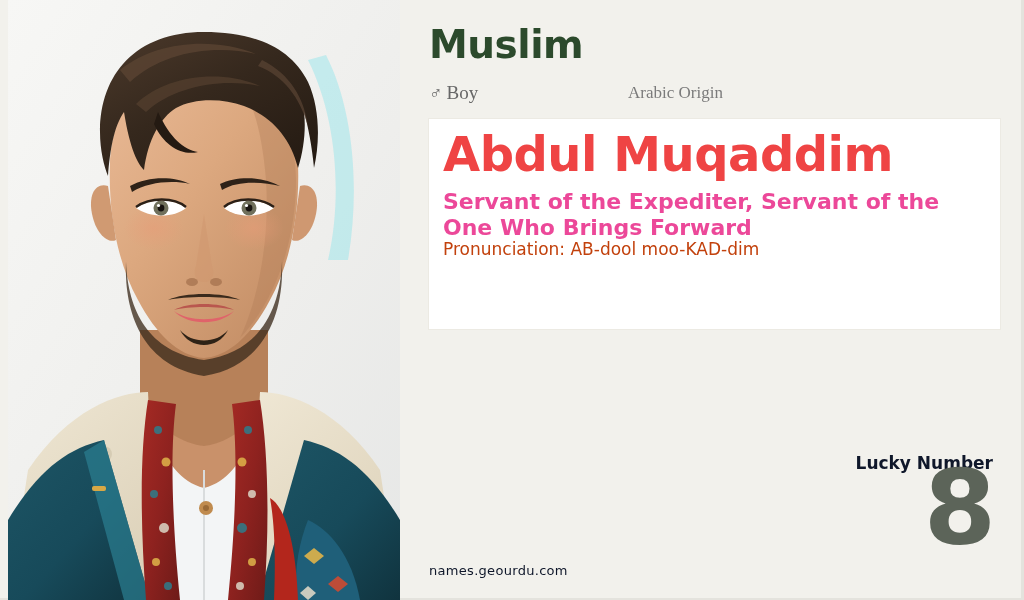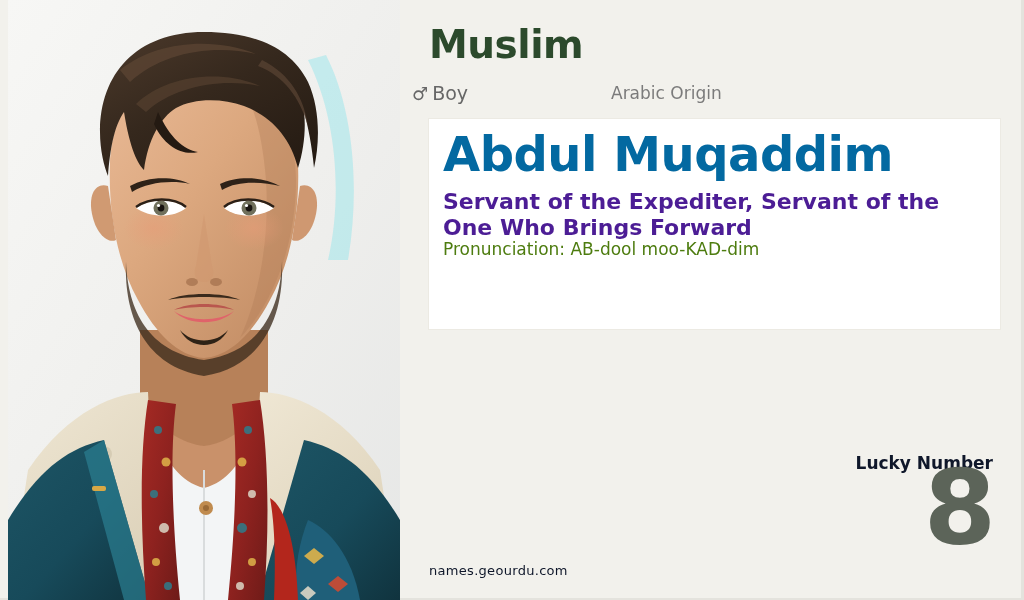--- a/index.html
+++ b/index.html
@@ -51,23 +51,24 @@
     left: 29px; top: 25px;
     font-size: 39px;
     font-weight: bold;
     color: #2c4a2c;
     letter-spacing: -0.5px;
     line-height: 1;
   }
 
   .meta-row {
     position: absolute;
-    left: 12px; top: 82px;
+    left: 29px; top: 82px;
     width: 560px;
     height: 24px;
+    font-family: Liberation Serif, serif;
   }
 
   .gender {
     position: absolute;
     left: 0; top: 0;
     font-size: 19px;
     color: #676767;
     white-space: nowrap;
   }
   .gender .mars-icon {
@@ -93,41 +94,41 @@
     height: 212px;
     background: #ffffff;
     border: 1px solid #eceae3;
   }
 
   .name-main {
     position: absolute;
     left: 14px; top: 9px;
     font-size: 48px;
     font-weight: bold;
-    color: #0369a1;
+    color: #ef4444;
     line-height: 1.12;
     letter-spacing: -0.5px;
     white-space: nowrap;
   }
 
   .name-meaning {
     position: absolute;
     left: 14px; top: 70px;
     width: 552px;
     font-size: 22px;
     font-weight: bold;
-    color: #4c1d95;
+    color: #ec4899;
     line-height: 1.18;
   }
 
   .pronunciation {
     position: absolute;
     left: 14px; top: 120px;
     font-size: 17px;
-    color: #4d7c0f;
+    color: #c2410c;
     white-space: nowrap;
   }
 
   
   .lucky-label {
     position: absolute;
     right: 31px; top: 453px;
     font-size: 17px;
     color: #0f172a;
     white-space: nowrap;

